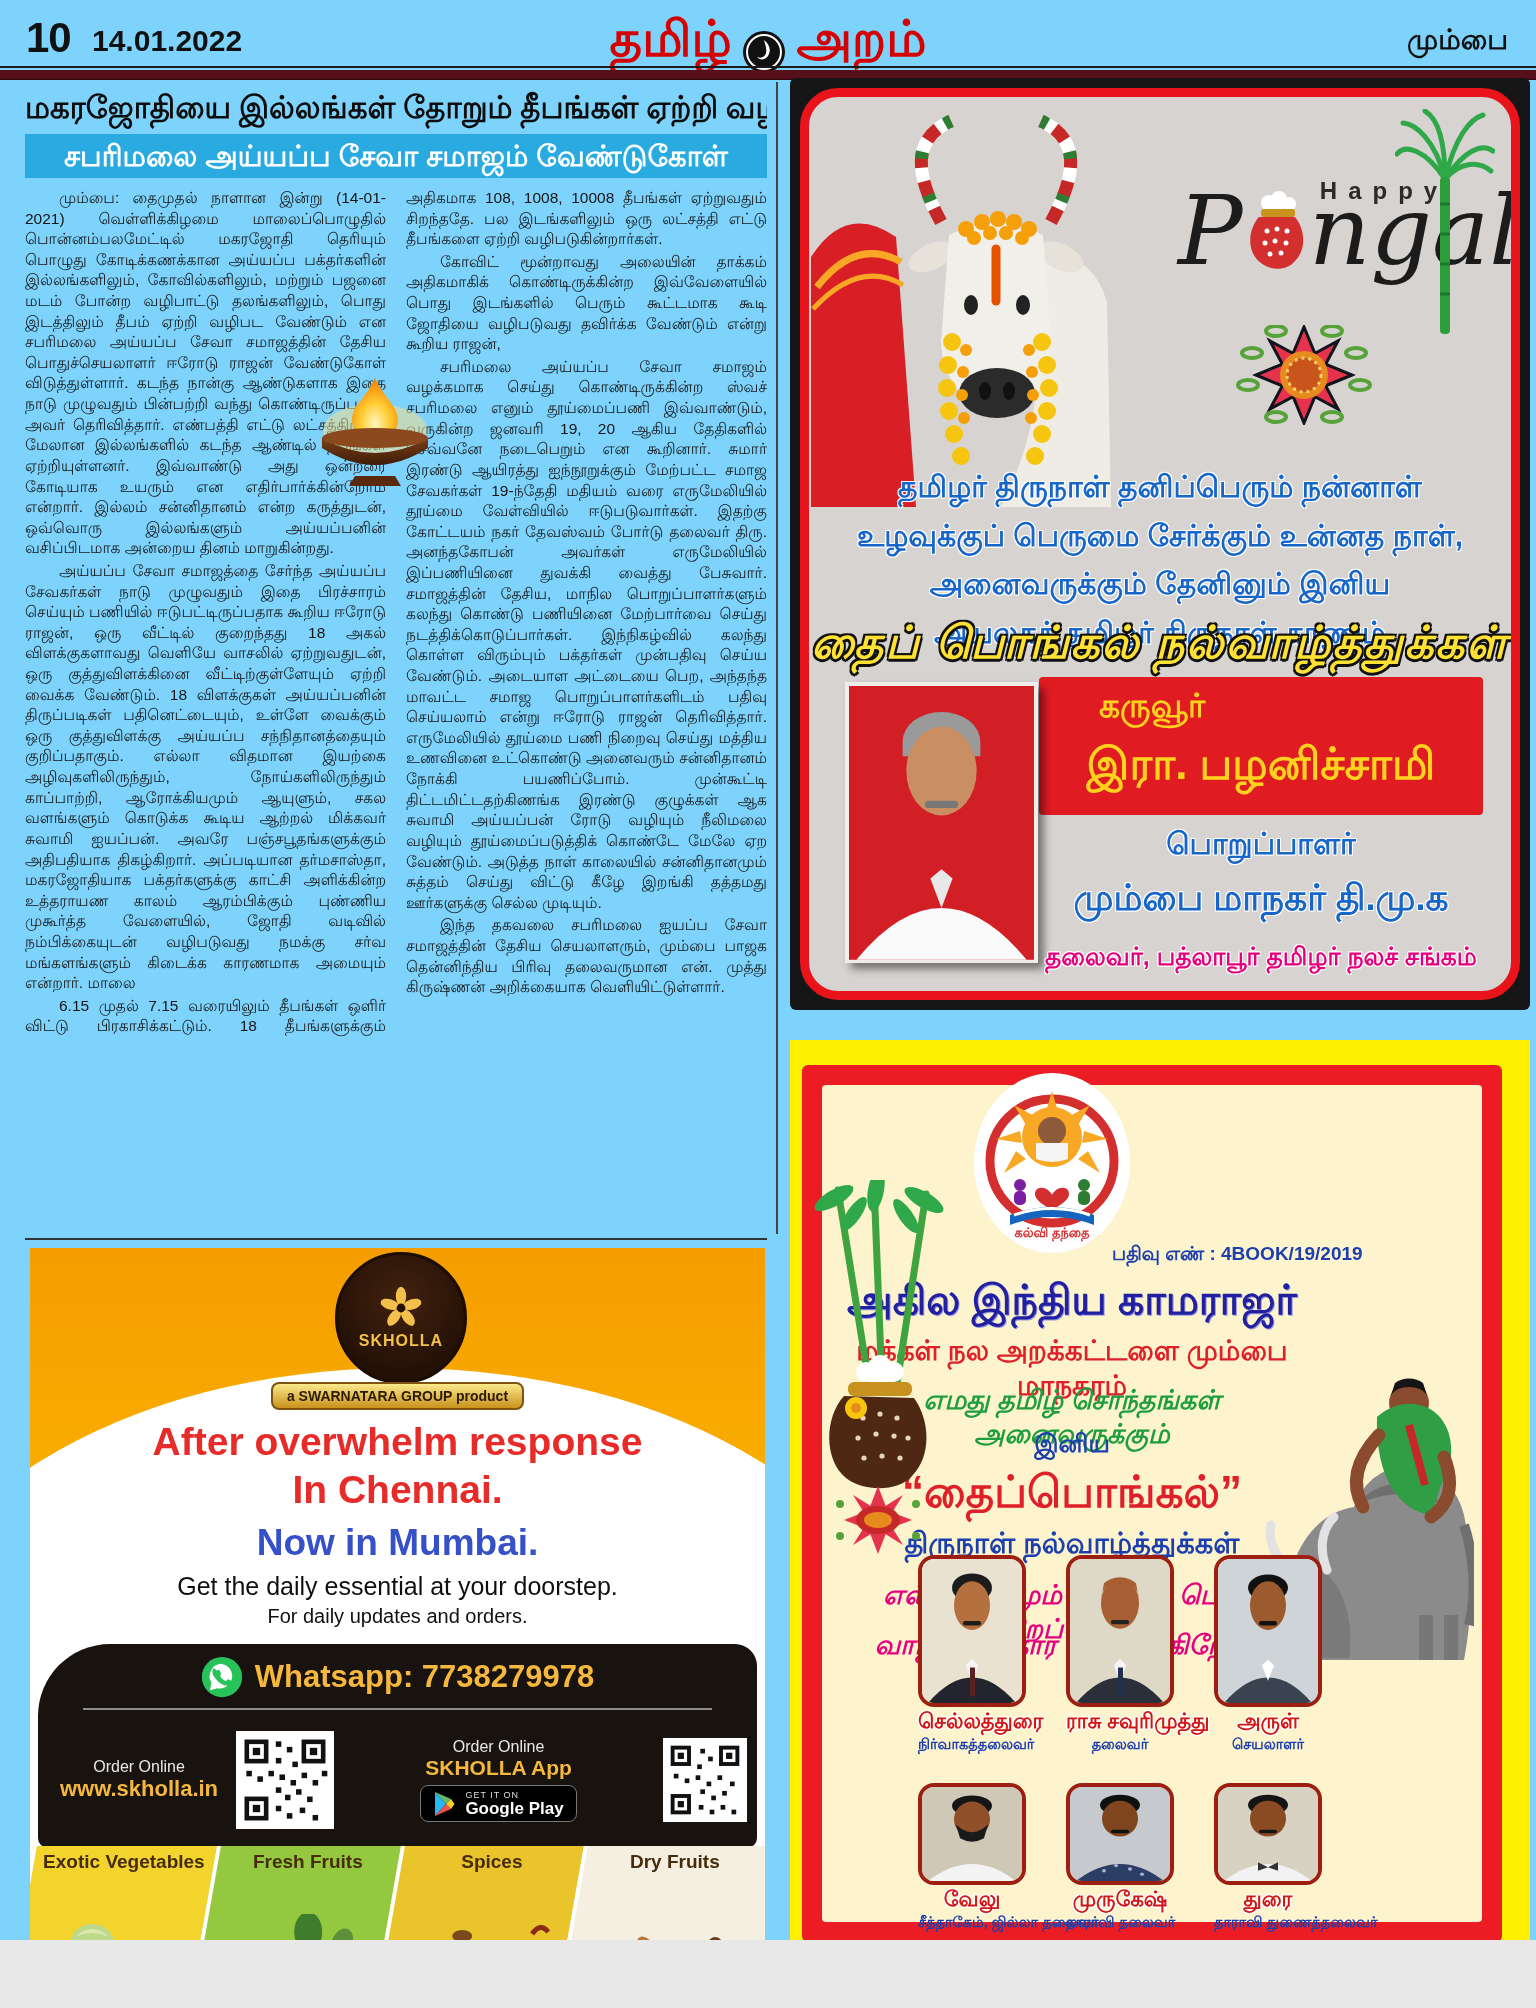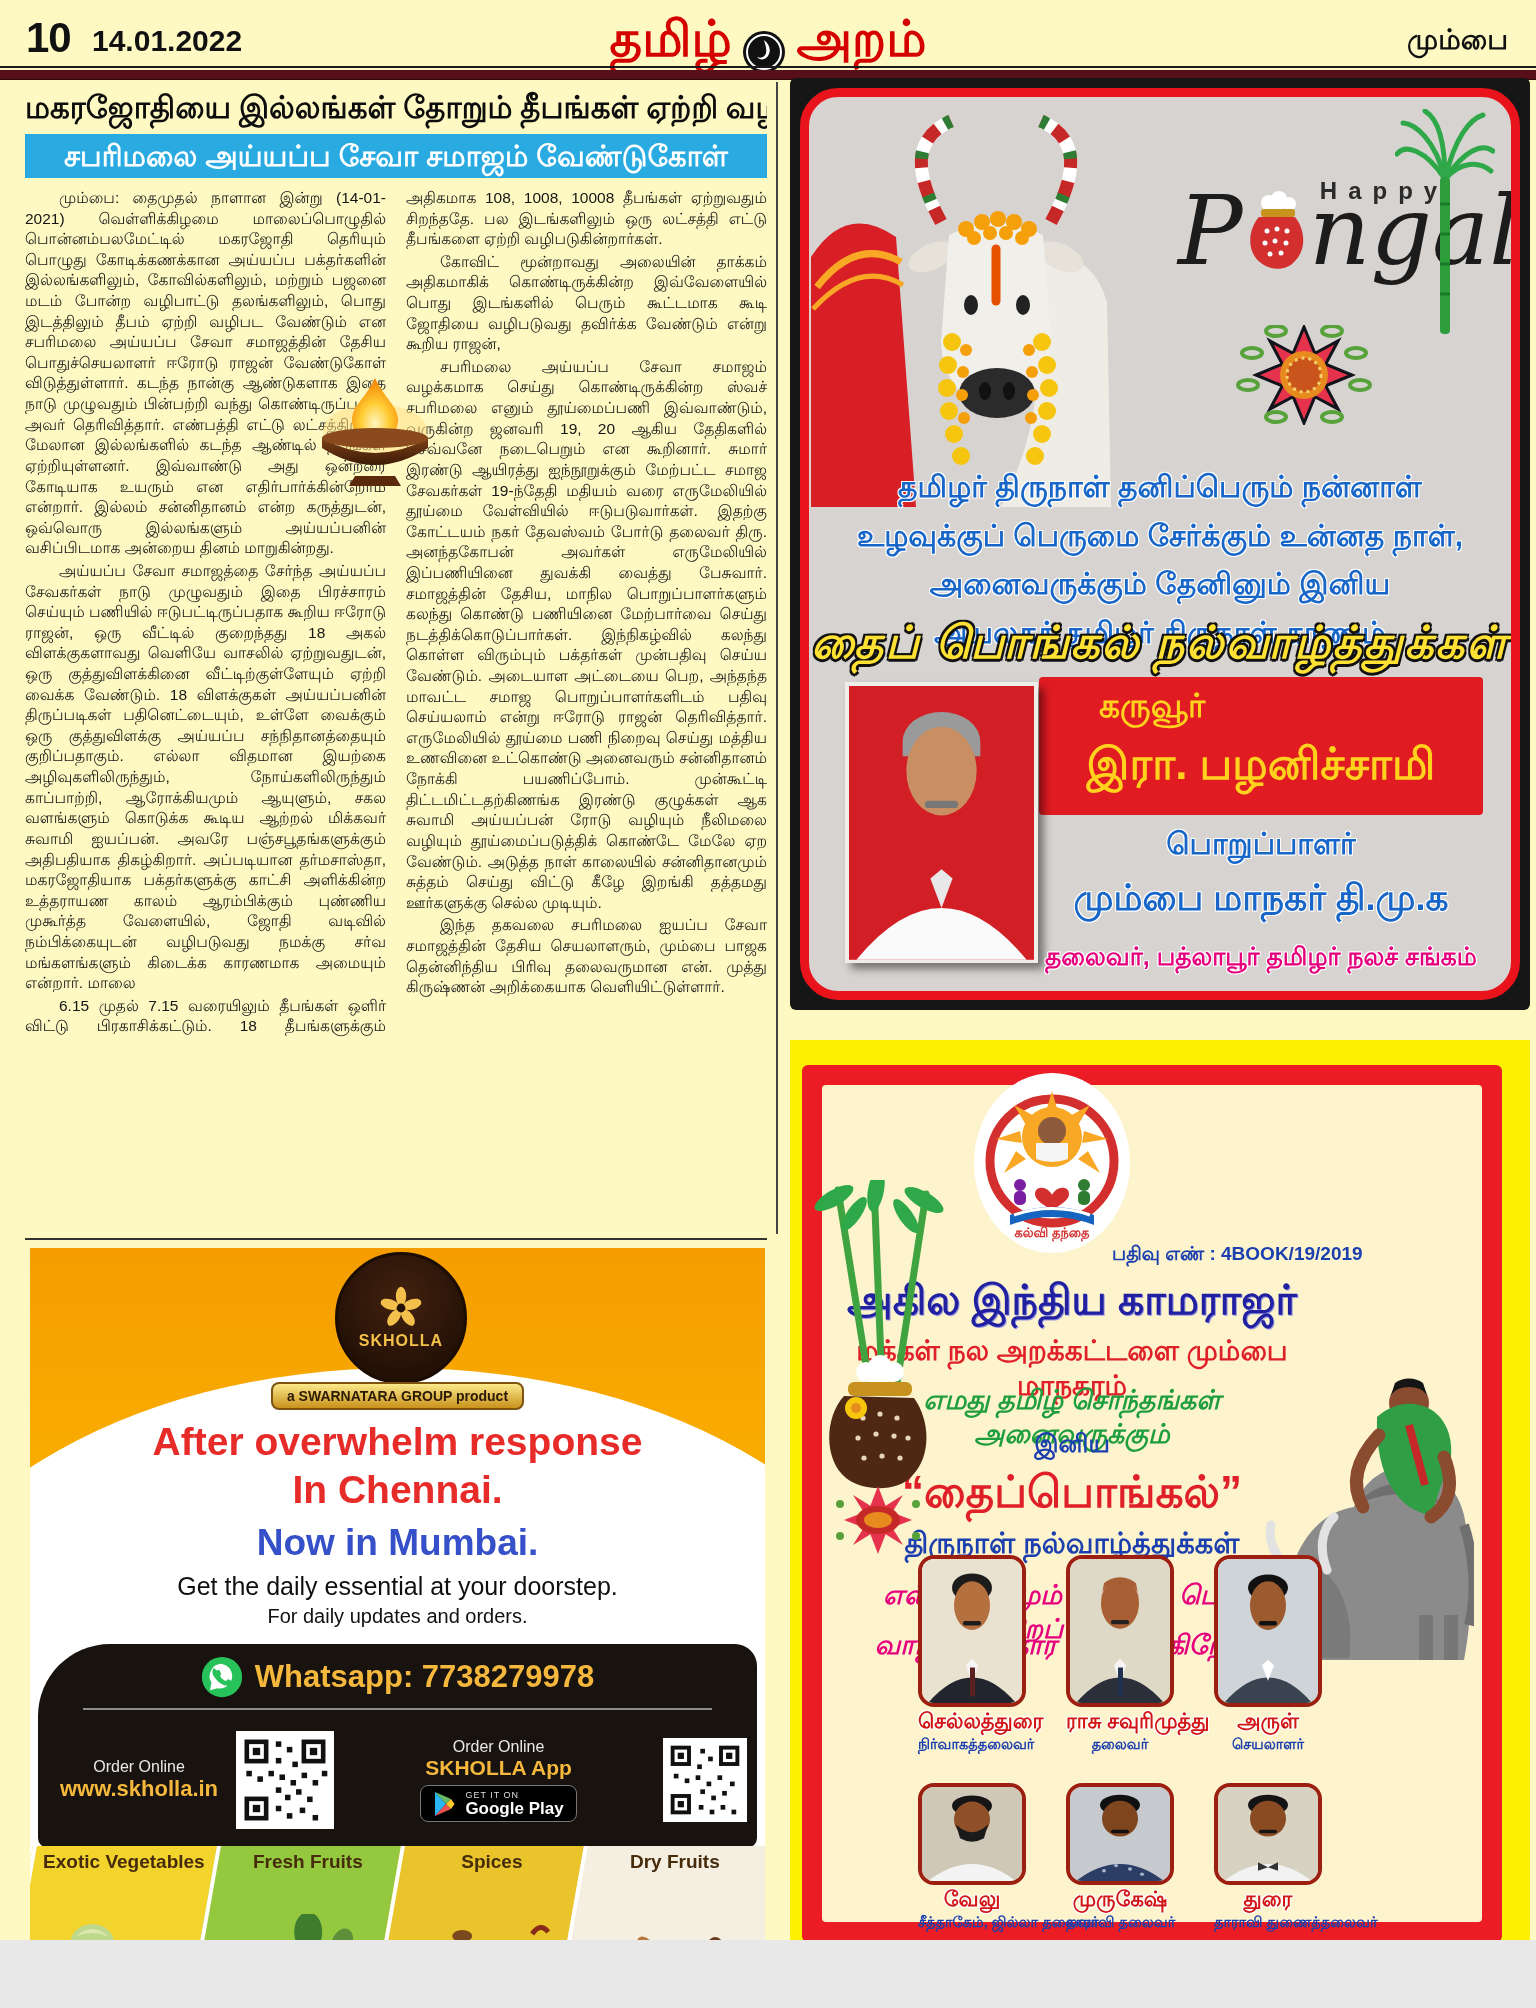--- a/index.html
+++ b/index.html
@@ -1,16 +1,16 @@
 <!DOCTYPE html>
 <html><head>
 <meta charset="utf-8">
 <style>
   html,body{margin:0;padding:0;background:#e8e8e8;}
-  #page{position:relative;width:1536px;height:1940px;background:#fef9c3;overflow:hidden;
+  #page{position:relative;width:1536px;height:1940px;background:#7dd3fc;overflow:hidden;
         font-family:"Liberation Sans",sans-serif;color:#111;}
   .abs{position:absolute;}
 
   
   #page-num{left:26px;top:14px;font-size:42px;font-weight:bold;letter-spacing:-1px;}
   #page-date{left:92px;top:24px;font-size:30px;font-weight:bold;}
   #masthead{left:0;right:0;top:10px;text-align:center;}
   #masthead .mast-word{font-size:50px;font-weight:bold;color:#d50000;font-family:"Liberation Serif",serif;}
   .mast-logo{display:inline-block;vertical-align:middle;width:44px;height:44px;margin:0 6px;}
   #edition{right:28px;top:24px;font-size:28px;font-weight:bold;}

